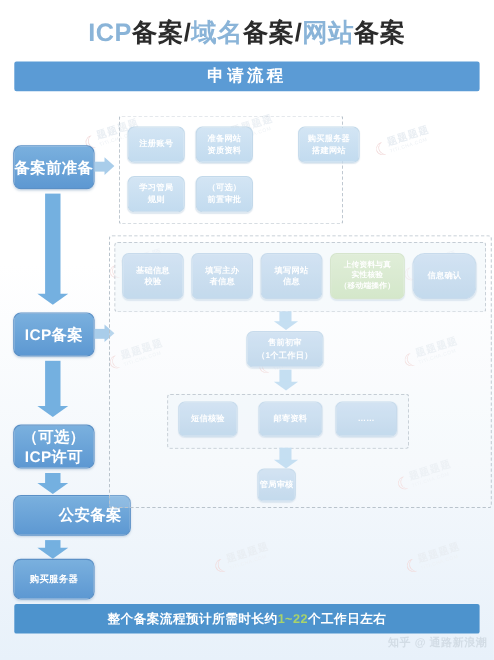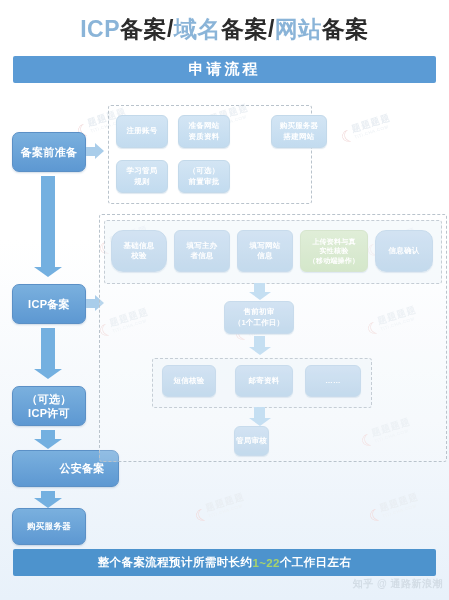--- a/index.html
+++ b/index.html
@@ -81,21 +81,21 @@
 
   
   .lbox {
     position: absolute;
     left: 12px;
     width: 72px;
     background: linear-gradient(180deg, #7ab0de 0%, #5d98d2 100%);
     border: 1px solid #5b90c6;
     border-radius: 7px;
     color: #ffffff;
-    font-size: 11px;
+    font-size: 14px;
     font-weight: bold;
     line-height: 1.3;
     display: flex;
     align-items: center;
     justify-content: center;
     text-align: center;
     box-shadow: 0 1px 2px rgba(90,130,170,0.28);
     letter-spacing: 0.3px;
   }
 
@@ -292,21 +292,21 @@
     <span style="white-space:pre-line;">学习管局
 规则</span>
   </div>
   <div class="sbox" style="left:178px; top:160px; width:52px; height:33px;">
     <span style="white-space:pre-line;">（可选）
 前置审批</span>
   </div>
 
   <div class="dgroup inner-fill" style="left:104px; top:220px; width:336px; height:62px;"></div>
 
-  <div class="sbox mid" style="left:111px; top:230px; width:56px; height:42px;border-radius:12px;">
+  <div class="sbox mid" style="left:111px; top:230px; width:56px; height:42px;">
     <span style="white-space:pre-line;">基础信息
 校验</span>
   </div>
   <div class="sbox mid" style="left:237px; top:230px; width:56px; height:42px;">
     <span style="white-space:pre-line;">填写网站
 信息</span>
   </div>
   <div class="sbox mid" style="left:174px; top:230px; width:56px; height:42px;">
     <span style="white-space:pre-line;">填写主办
 者信息</span>

